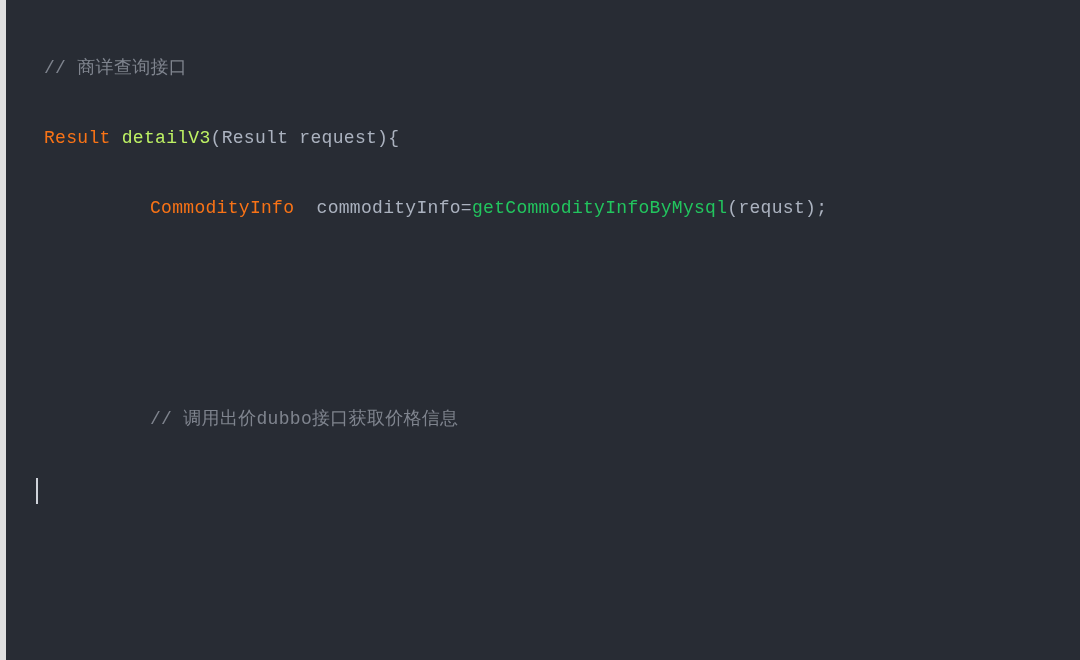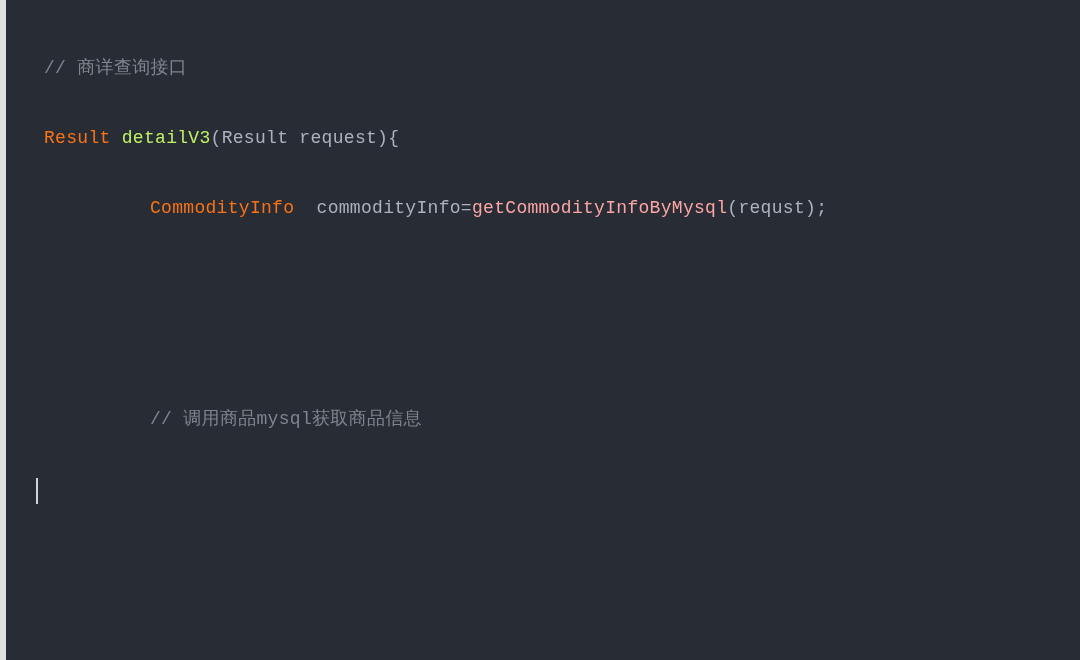--- a/index.html
+++ b/index.html
@@ -26,21 +26,21 @@
       top: 0;
       width: 6px;
       height: 100%;
       background: #e0e0e0;
     }
     .line { padding-left: 44px; }
     .indent1 { padding-left: 150px; }
     .comment { color: #7f848e; font-style: normal; }
     .type { color: #f97316; }
     .method-def { color: #bef264; }
-    .method-call { color: #fca5a5; }
+    .method-call { color: #22c55e; }
     .paren { color: #abb2bf; }
     .ident { color: #abb2bf; }
     .op { color: #abb2bf; }
     .cursor {
       position: absolute;
       left: 36px;
       top: 478px;
       width: 1.5px;
       height: 26px;
       background: #cfd3da;
@@ -52,21 +52,21 @@
 
 <div class="gutter"></div>
 <div class="cursor"></div>
 
 <div class="editor">
 <div class="line"><span class="comment">// 商详查询接口</span></div>
 <div class="line"><span class="type">Result </span><span class="method-def">detailV3</span><span class="paren">(</span><span class="ident">Result request</span><span class="paren">){</span></div>
 <div class="indent1"><span class="type">CommodityInfo  </span><span class="ident">commodityInfo</span><span class="op">=</span><span class="method-call">getCommodityInfoByMysql</span><span class="paren">(requst);</span></div>
 <div class="blank"></div>
 <div class="blank"></div>
-<div class="indent1"><span class="comment">// 调用商品mysql获取商品信息</span></div>
+<div class="indent1"><span class="comment">// 调用出价dubbo接口获取价格信息</span></div>
 
 
 
 
 
 
 
 
 
 </div>

